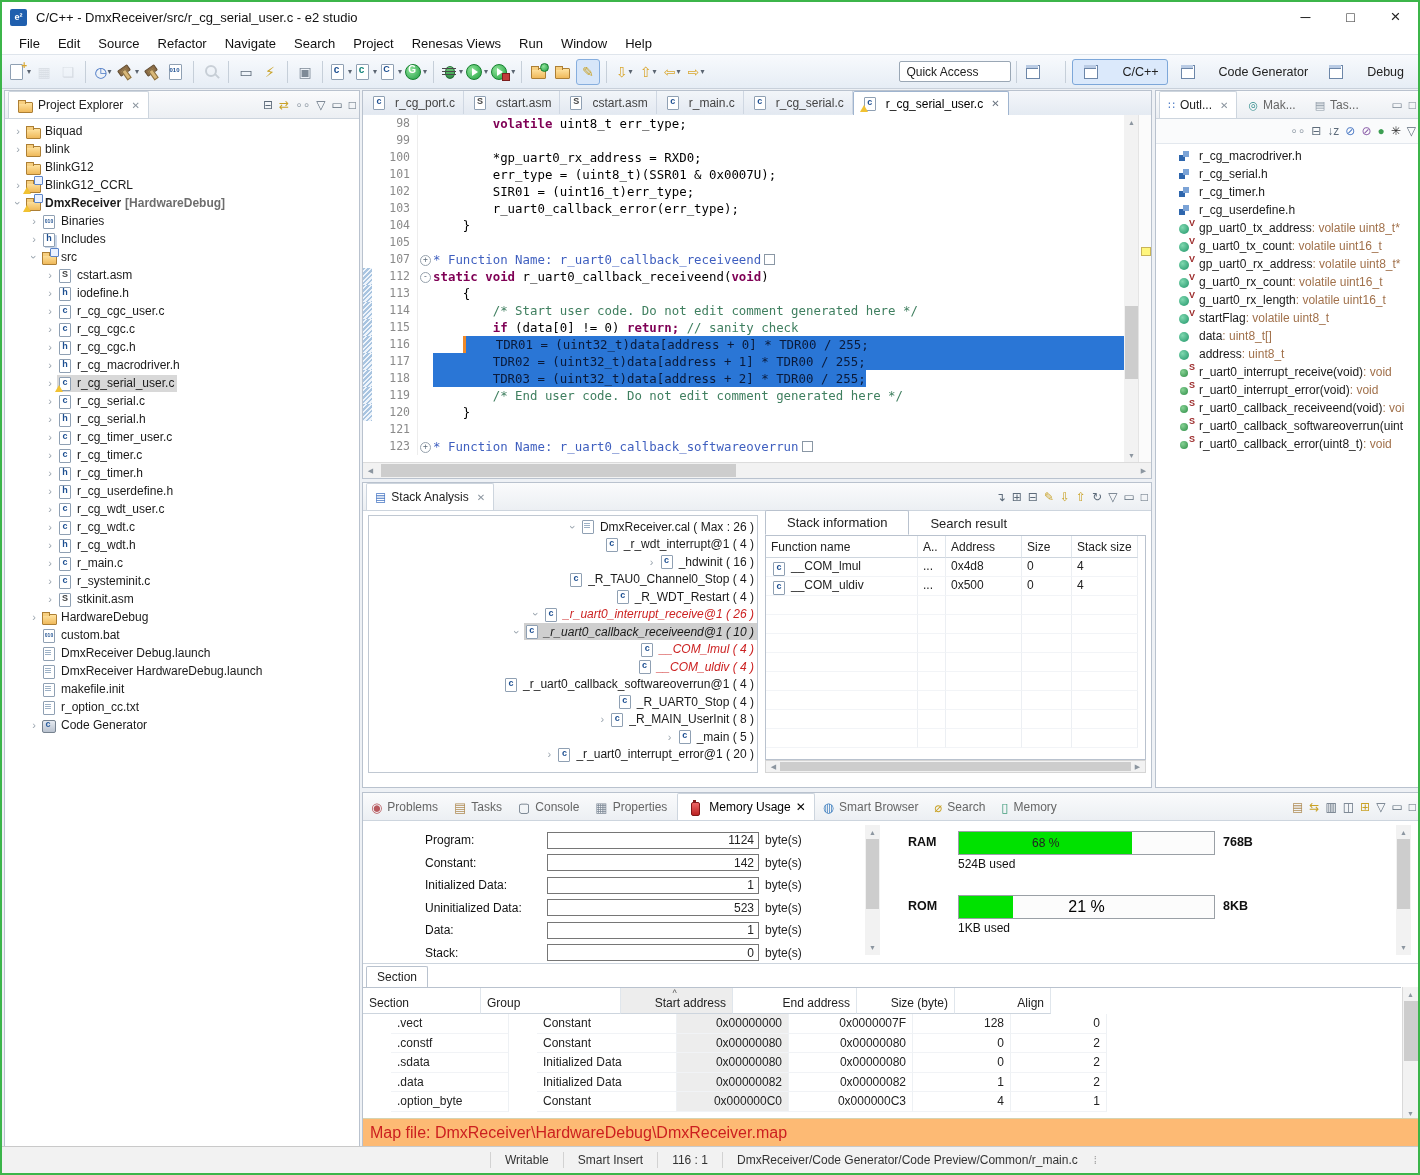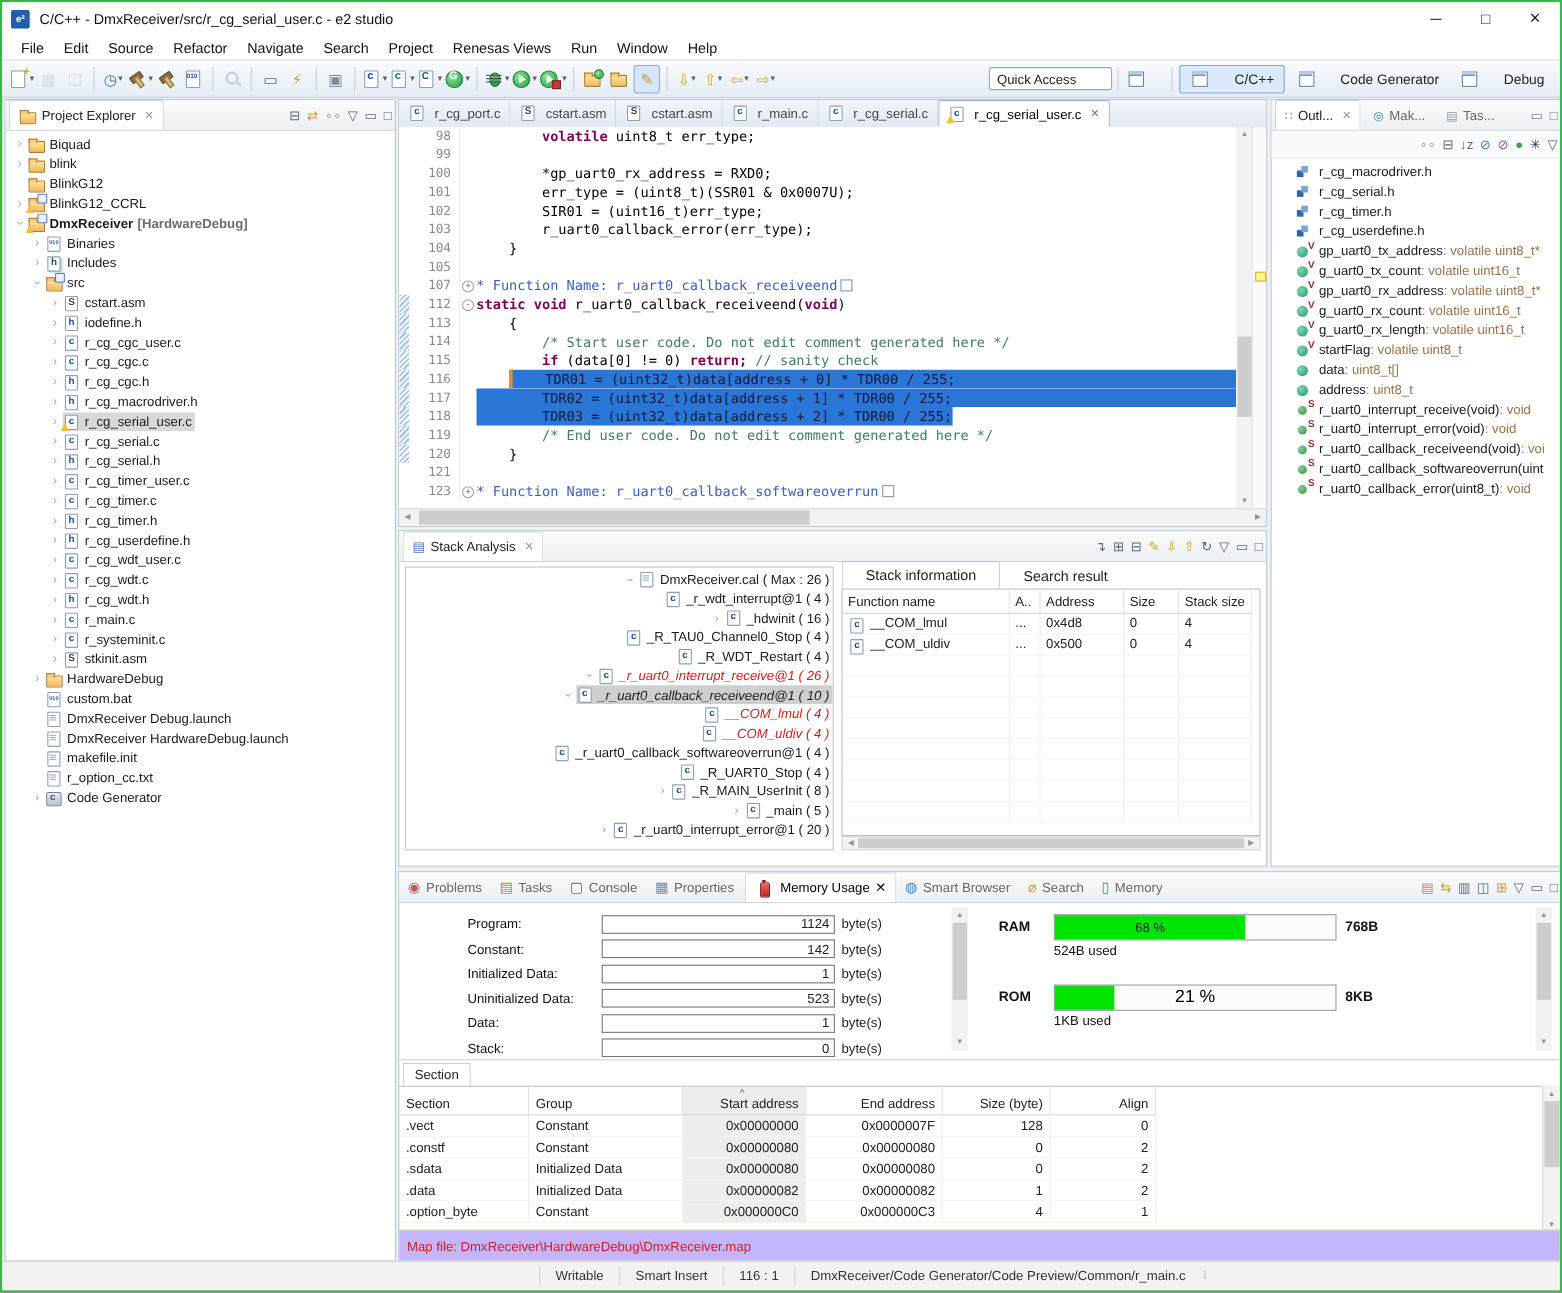--- a/index.html
+++ b/index.html
@@ -168,26 +168,26 @@
   .secwrap{position:absolute;left:0;top:170px;right:0;height:157px;border-top:1px solid #cdd5de;}
   .sectab{position:absolute;left:3px;top:2px;height:20px;padding:0 10px;background:#fff;border:1px solid #b9c2ce;border-bottom:none;
           display:flex;align-items:center;font-size:12px;border-radius:2px 2px 0 0;}
   .sectbl{position:absolute;left:0;top:23px;right:18px;bottom:0;border-top:1px solid #b9c2ce;overflow:hidden;}
   .sech,.secr{display:flex;}
   .sech>div{height:26px;border-right:1px solid #e0e6ec;border-bottom:1px solid #cdd5de;box-sizing:border-box;font-size:12px;
             display:flex;flex-direction:column;align-items:flex-end;justify-content:flex-end;padding:1px 6px 3px 6px;position:relative;}
   .sech>div.l{align-items:flex-start;}
   .secr>div{height:19.5px;line-height:19.5px;border-right:1px solid #eef1f4;border-bottom:1px solid #f1f3f6;box-sizing:border-box;
             font-size:12px;padding:0 6px;text-align:right;}
-  .secr>div.l{text-align:left;}
+  .secr>div.l{text-align:left;margin-left:28px;}
   .sorted{background:#ededed;}
   .sortmark{position:absolute;top:0;left:50%;margin-left:-4px;font-size:9px;color:#555;}
   .secsb{position:absolute;right:0;top:23px;width:16px;bottom:0;background:#f2f2f2;border-left:1px solid #d9d9d9;}
-  .mapline{position:absolute;left:0;right:0;bottom:0;height:27px;background:#c4b5fd;border-top:1px solid #d6d3b0;
-           display:flex;align-items:center;padding-left:7px;color:#cc1f1f;font-size:12px;}
+  .mapline{position:absolute;left:0;right:0;bottom:0;height:27px;background:#fdba74;border-top:1px solid #d6d3b0;
+           display:flex;align-items:center;padding-left:7px;color:#cc1f1f;font-size:16px;}
   
   .statusbar{position:absolute;left:0;right:0;bottom:0;height:26px;background:#f2f2f2;border-top:1px solid #c9c9c9;display:flex;align-items:center;}
   .ssp{width:488px;flex:0 0 488px;}
   .sseg{height:16px;display:flex;align-items:center;padding:0 14px;border-left:1px solid #d2d2d2;font-size:12px;color:#333;white-space:nowrap;}
   .shandle{color:#9a9a9a;font-size:11px;letter-spacing:-1px;margin-left:2px;}
 </style>
 </head>
 <body>
 
 <div class="app">

